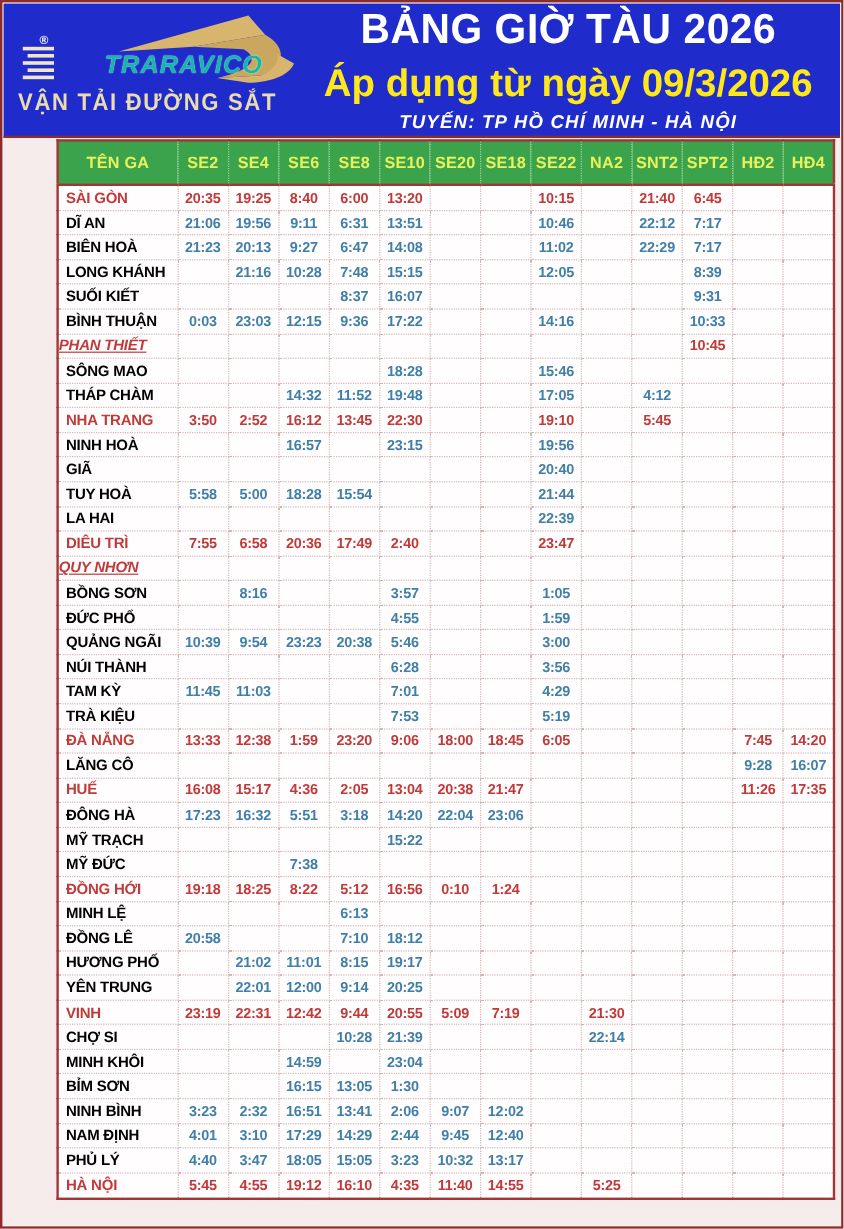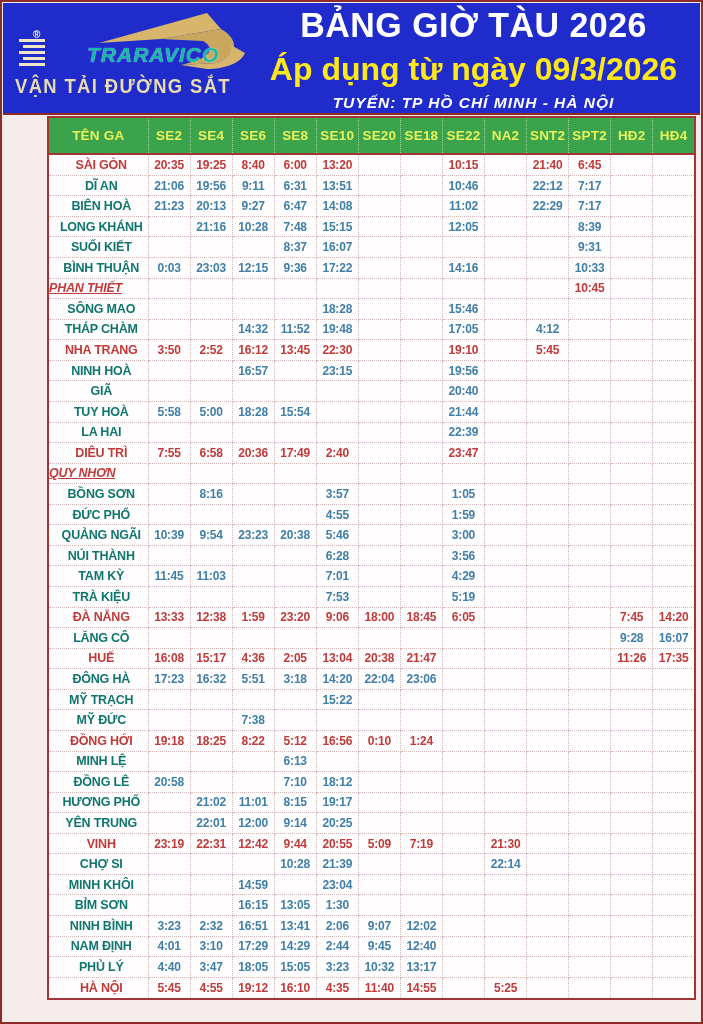--- a/index.html
+++ b/index.html
@@ -80,23 +80,23 @@
     letter-spacing:0.2px;
   }
   th.col-name { width:100px; }
   td {
     border-right:1px dotted #d4b6b6;
     border-bottom:1px dotted #d4b6b6;
     font-weight:bold; font-size:12px;
     letter-spacing:-0.2px;
     overflow:hidden; white-space:nowrap;
   }
-  .cell-name { text-align:center; padding-left:6px; font-size:12.5px; }
+  .cell-name { text-align:left; padding-left:6px; font-size:12.5px; }
   .cell-time { text-align:center; }
-  .row-normal .cell-name { color:#0f766e; }
+  .row-normal .cell-name { color:#000000; }
   .row-normal .cell-time { color:#3f7fa8; }
   .row-major .cell-name  { color:#c13a3a; }
   .row-major .cell-time  { color:#c13a3a; }
   .row-branch .cell-name {
     color:#c13a3a; font-style:italic; text-decoration:underline;
     text-align:left; padding-left:0;
   }
   .row-branch .cell-time { color:#c13a3a; }
 </style>
 </head>

